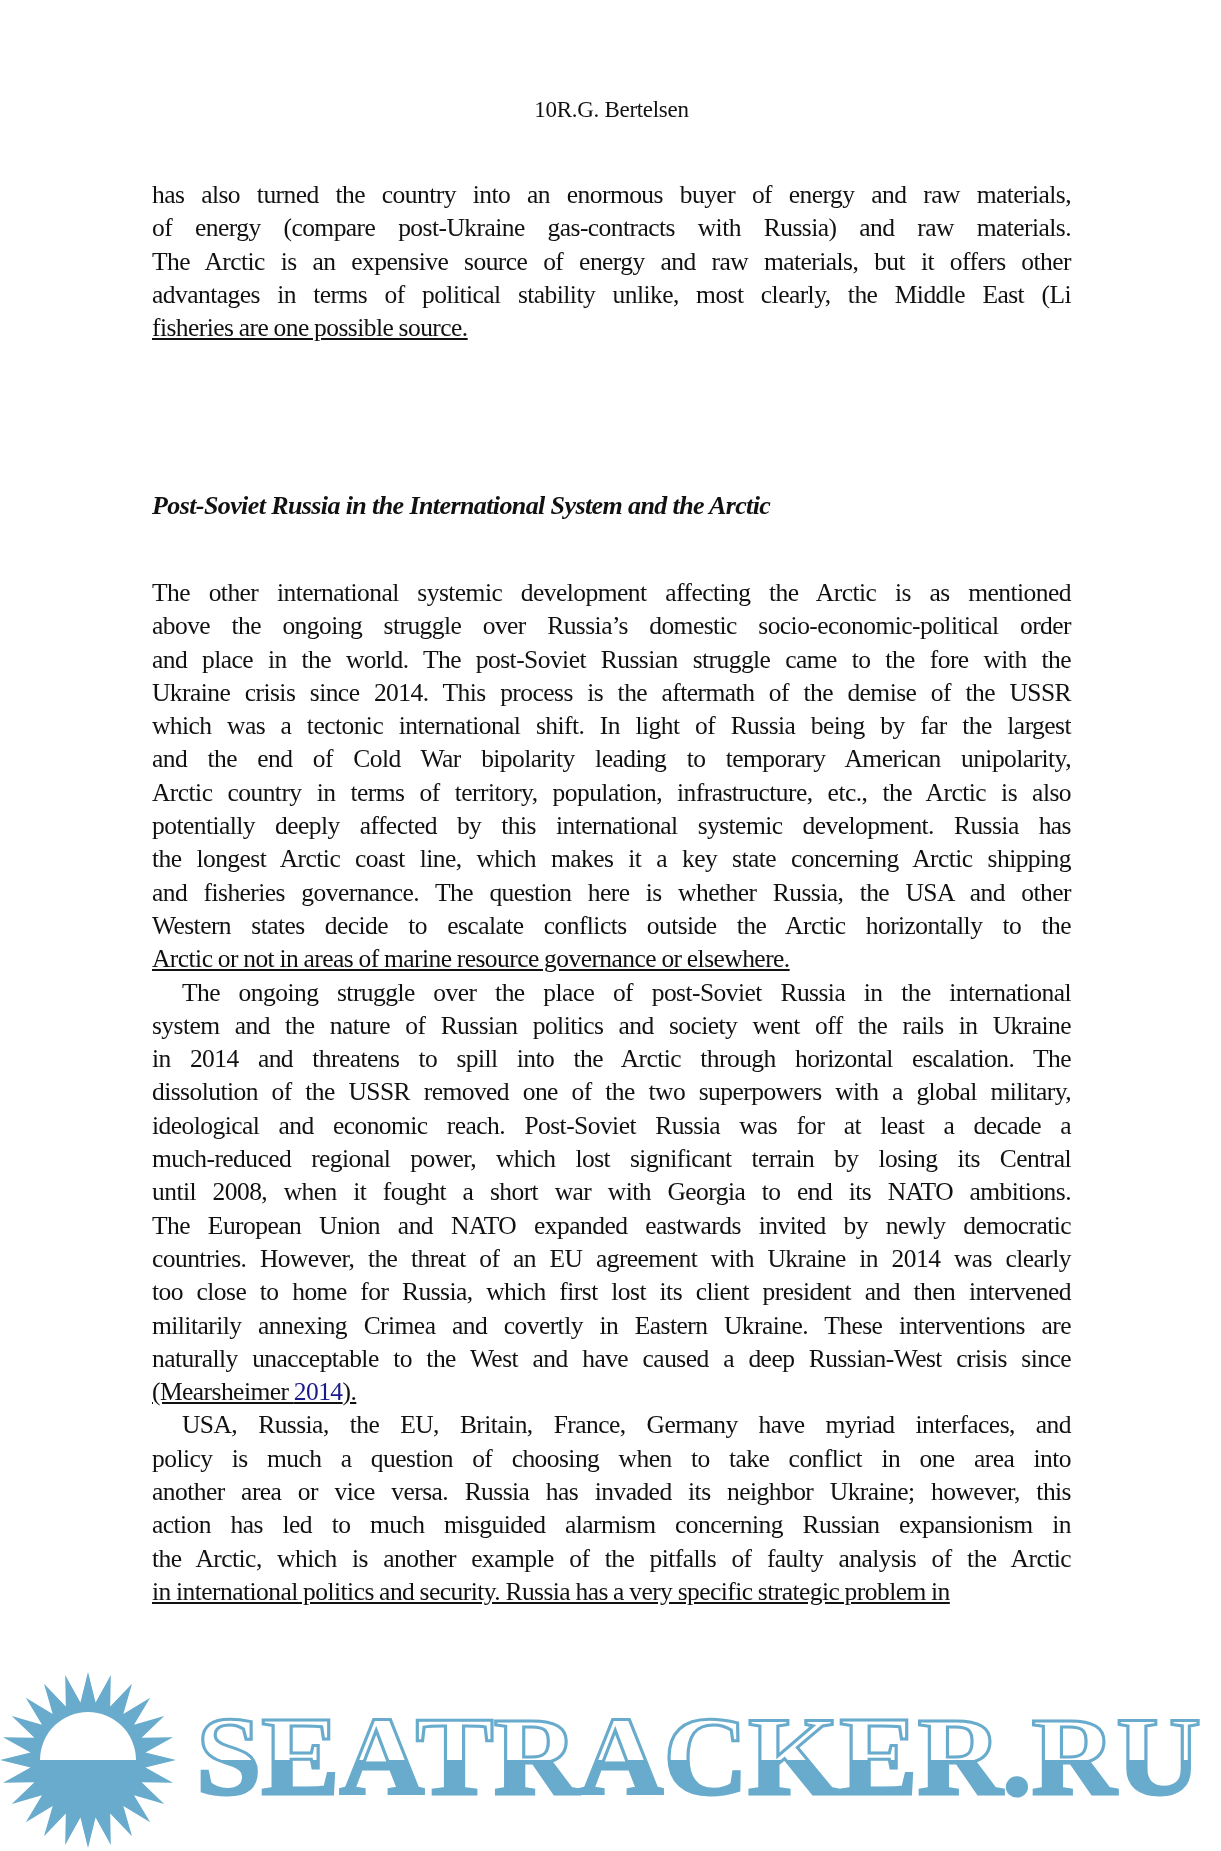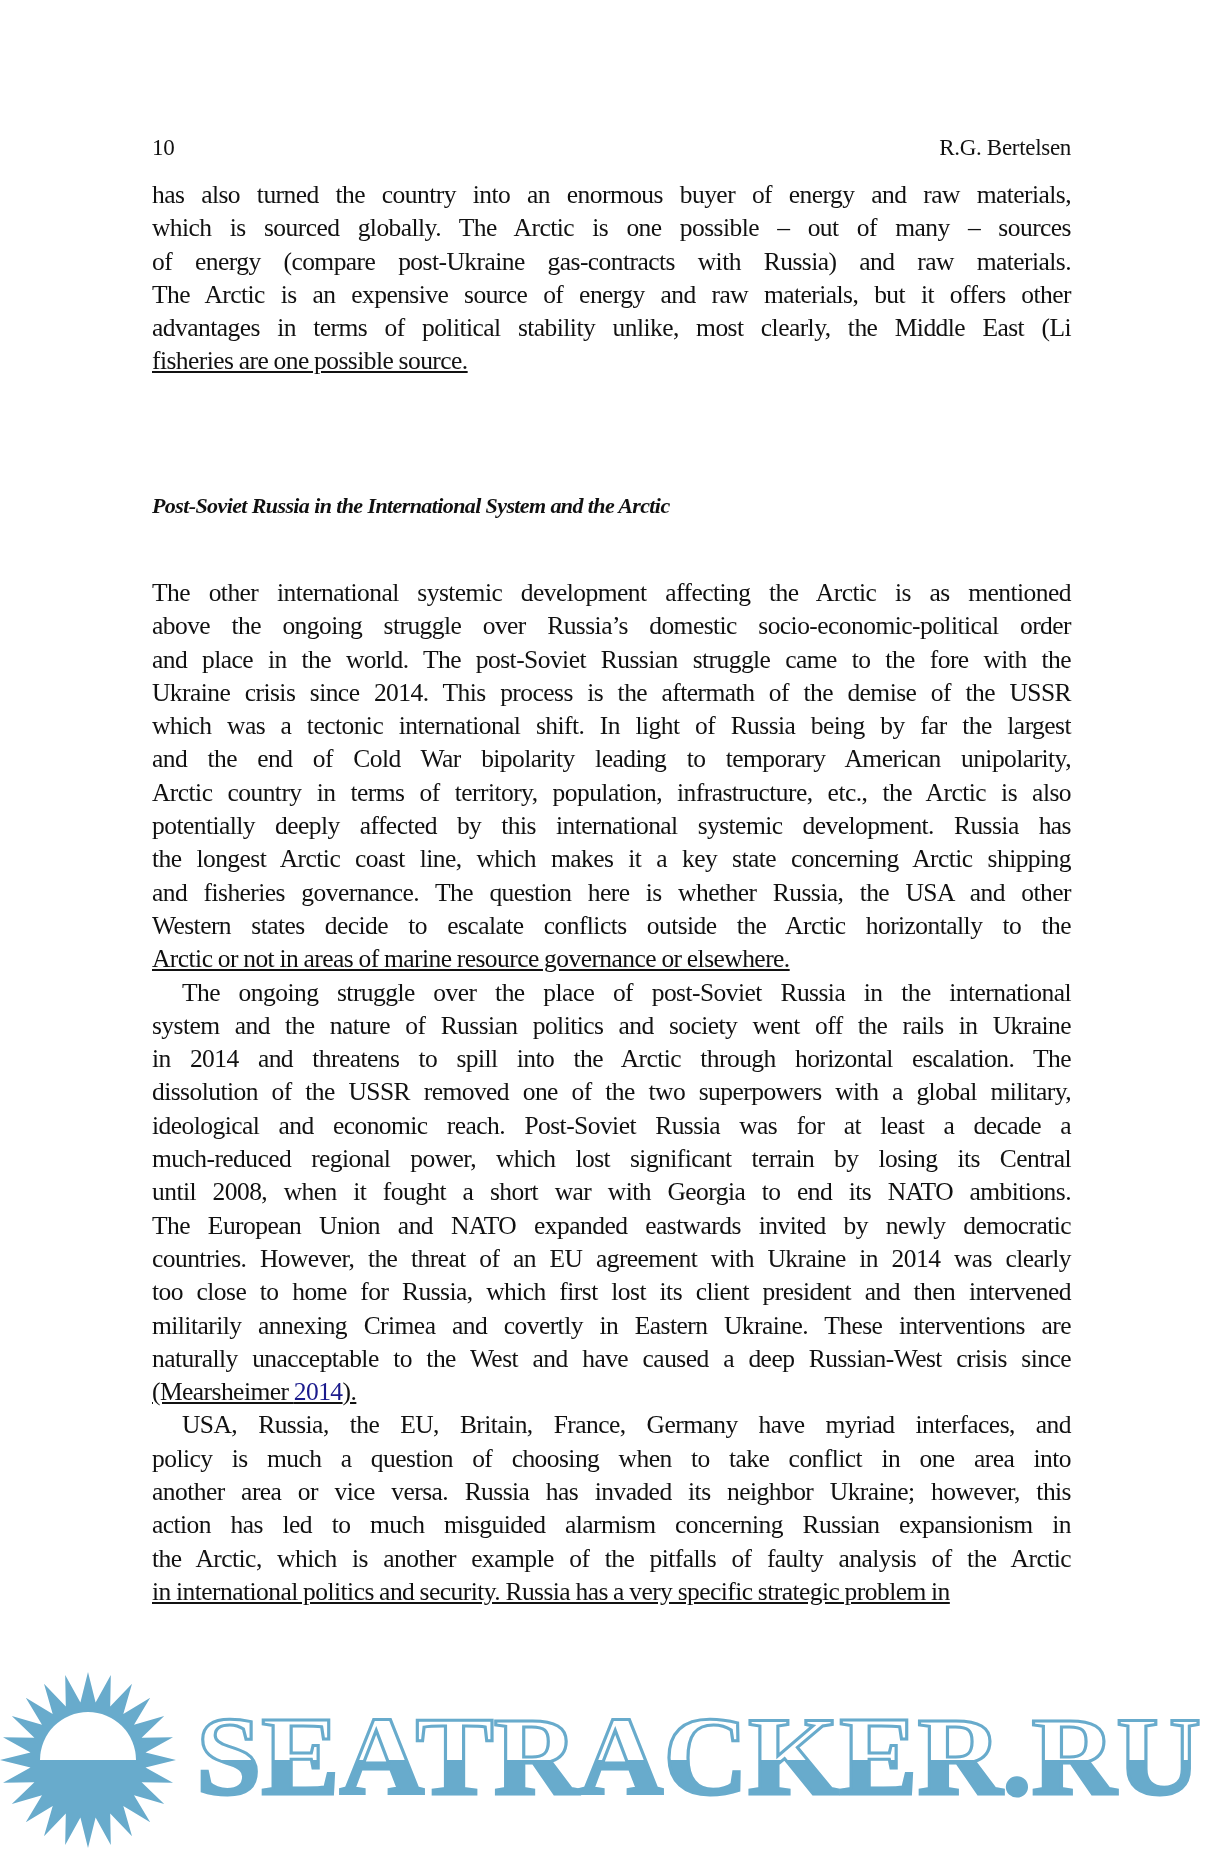--- a/index.html
+++ b/index.html
@@ -1,44 +1,43 @@
 <!DOCTYPE html>
 <html><head>
 <meta charset="utf-8">
 <style>
   html, body { margin: 0; padding: 0; background: #ffffff; }
   body { width: 1221px; height: 1851px; position: relative; overflow: hidden;
          font-family: "Liberation Serif", "DejaVu Serif", serif; color: #111; }
   .page { position: absolute; left: 0; top: 0; width: 1221px; height: 1851px; }
   .running-head { position: absolute; left: 152px; width: 919px; top: 97px;
-                  font-size: 23px; line-height: 26px; display: flex; justify-content: space-between; letter-spacing: -0.3px; margin-top: 38px; }
+                  font-size: 23px; line-height: 26px; display: flex; justify-content: center; letter-spacing: -0.3px; }
   .body-block { position: absolute; left: 152px; width: 919px; margin-top: 8px; }
   .line { display: block; height: 33.3px; line-height: 33.3px; font-size: 25.5px;
           text-align: justify; text-align-last: justify; white-space: nowrap; letter-spacing: -0.55px; word-spacing: -0.5px; }
   .line.last { text-align-last: left; text-decoration: underline; }
   .line.indent { padding-left: 30px; }
   .cite { color: #1a1a8c; }
-  .heading { position: absolute; left: 152px; top: 488px; font-size: 22px; font-weight: bold; font-style: italic;
+  .heading { position: absolute; left: 152px; top: 488px; font-size: 26px; font-weight: bold; font-style: italic;
              letter-spacing: -0.6px; line-height: 36px; white-space: nowrap; }
   .watermark { position: absolute; left: 0; top: 1668px; width: 1221px; height: 183px; }
   .wm-text { font-family: "Liberation Serif", "DejaVu Serif", serif; font-weight: bold; }
 </style>
 </head>
 <body>
 
 <div class="page">
 
   <div class="running-head">
     <span>10</span>
     <span>R.G. Bertelsen</span>
   </div>
 
   <div class="body-block" id="intro" style="top:170px">
       <span class="line">has also turned the country into an enormous buyer of energy and raw materials,</span>
-      <span class="line">which is sourced globally. The Arctic is one possible – out of many – sources</span>
       <span class="line">of energy (compare post-Ukraine gas-contracts with Russia) and raw materials.</span>
       <span class="line">The Arctic is an expensive source of energy and raw materials, but it offers other</span>
       <span class="line">advantages in terms of political stability unlike, most clearly, the Middle East (Li</span>
       <span class="line last">fisheries are one possible source.</span>
     </div>
 
   <div class="heading">Post-Soviet Russia in the International System and the Arctic</div>
 
   <div class="body-block" id="sec-paras" style="top:568px">
       <div>

